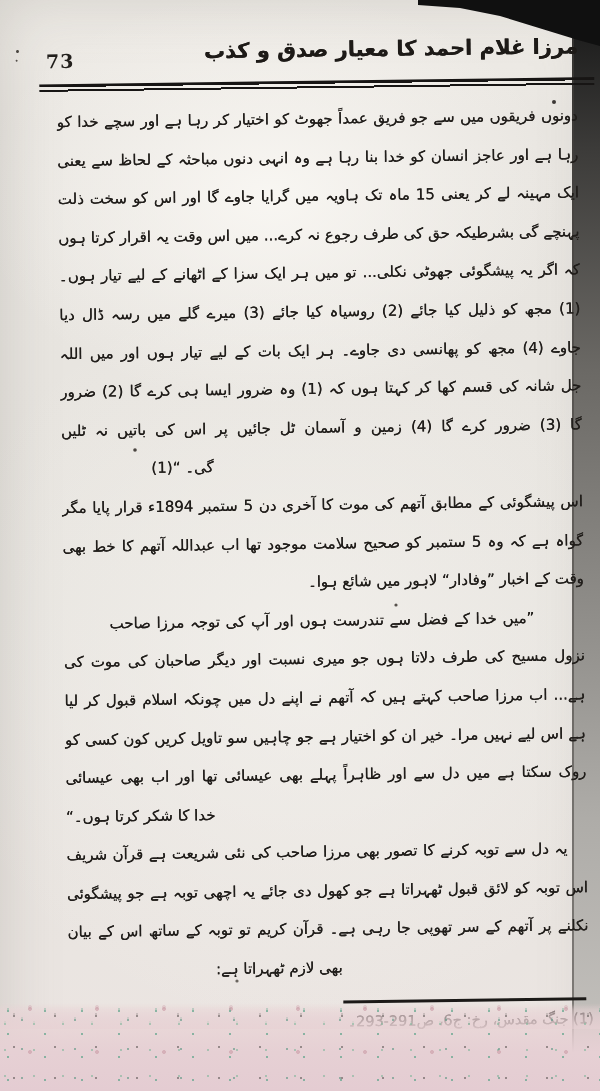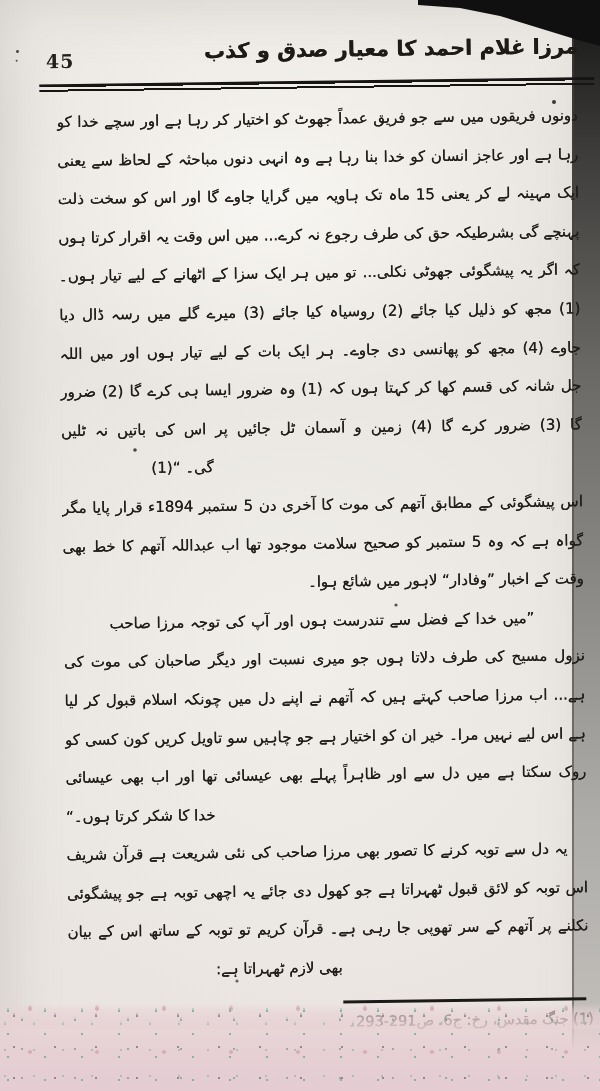--- a/index.html
+++ b/index.html
@@ -95,21 +95,21 @@
 </head>
 <body>
 
 <div class="scan-page">
 
   <div class="edge-band"></div>
   <div class="corner-wedge"></div>
 
   <div class="content">
 
-    <div class="page-number">45</div>
+    <div class="page-number">73</div>
     <div class="header-title">مرزا غلام احمد کا معیار صدق و کذب</div>
     <div class="header-rule"></div>
 
     <div class="body-text">
       <div class="ln">دونوں فریقوں میں سے جو فریق عمداً جھوٹ کو اختیار کر رہا ہے اور سچے خدا کو چھوڑ</div>
       <div class="ln">رہا ہے اور عاجز انسان کو خدا بنا رہا ہے وہ انہی دنوں مباحثہ کے لحاظ سے یعنی فی دن</div>
       <div class="ln">ایک مہینہ لے کر یعنی 15 ماہ تک ہاویہ میں گرایا جاوے گا اور اس کو سخت ذلت</div>
       <div class="ln">پہنچے گی بشرطیکہ حق کی طرف رجوع نہ کرے... میں اس وقت یہ اقرار کرتا ہوں</div>
       <div class="ln">کہ اگر یہ پیشگوئی جھوٹی نکلی... تو میں ہر ایک سزا کے اٹھانے کے لیے تیار ہوں۔</div>
       <div class="ln">(1) مجھ کو ذلیل کیا جائے (2) روسیاہ کیا جائے (3) میرے گلے میں رسہ ڈال دیا</div>

